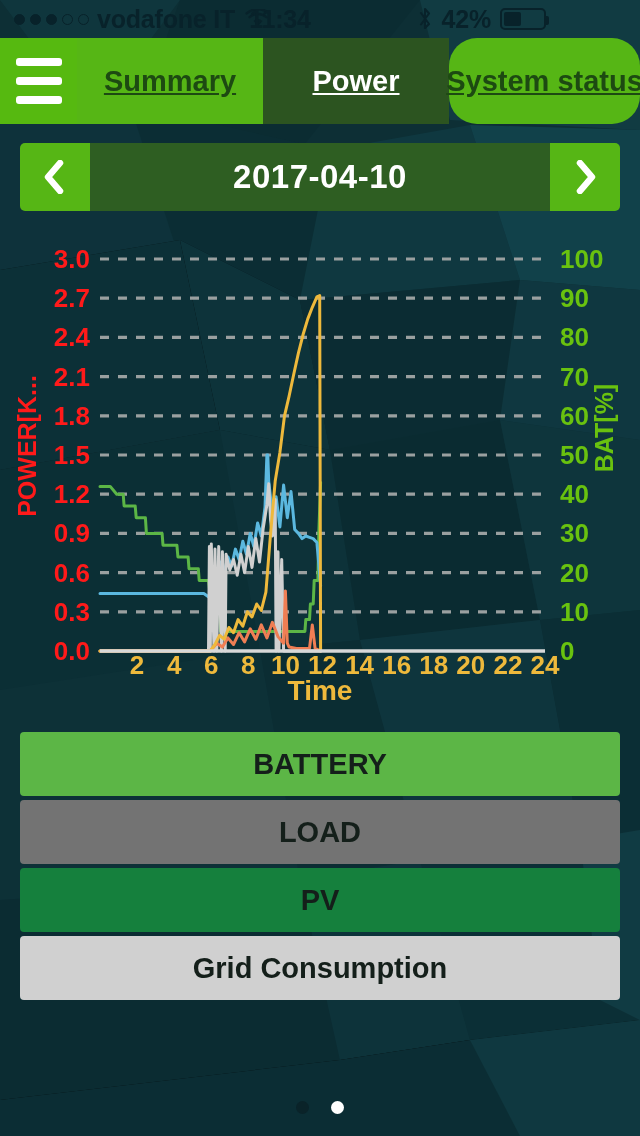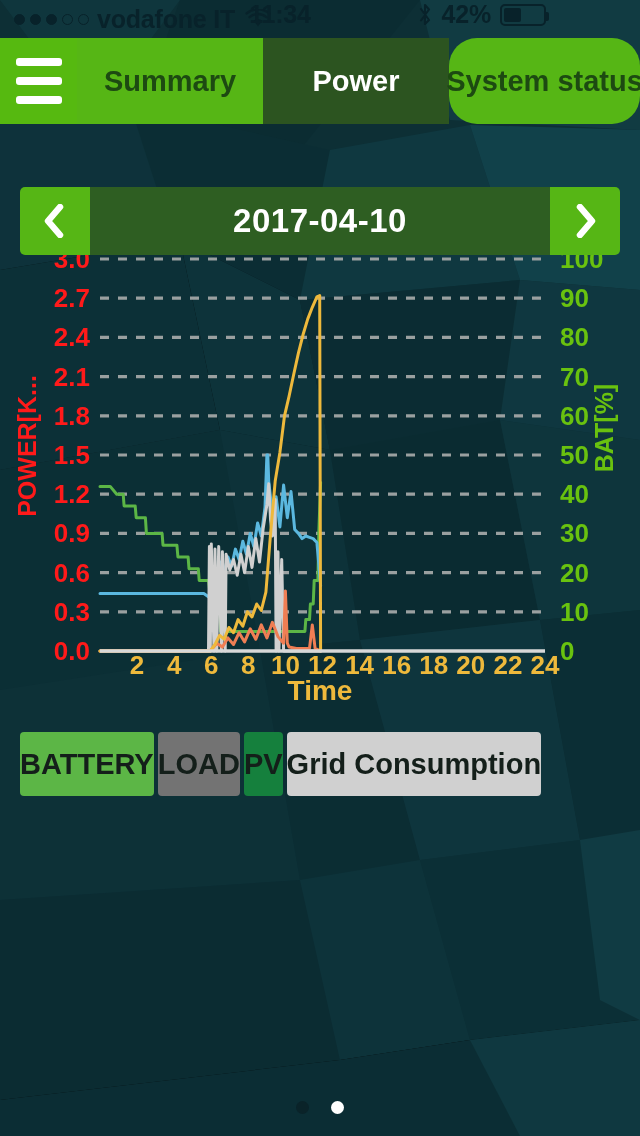--- a/index.html
+++ b/index.html
@@ -19,21 +19,21 @@
   #bg-poly {
     position: absolute; inset: 0;
     width: 640px; height: 1136px;
     z-index: 0;
   }
   
   #statusbar {
     position: absolute; top: 0; left: 0;
     width: 560px; height: 38px;
     z-index: 5;
-    display: flex; 
+    display: flex; align-items: center;
     color: #08222a;
     font-size: 24px; font-weight: bold;
     letter-spacing: -0.2px;
   }
   #sb-left {
     display: flex; align-items: center;
     margin-left: 14px; gap: 8px;
   }
   .sig-dots { display: flex; align-items: center; gap: 5px; }
   .sig-dot {
@@ -87,32 +87,32 @@
   }
   .tab {
     flex: 0 0 auto;
     height: 86px;
     display: flex; align-items: center; justify-content: center;
     font-size: 29px; font-weight: bold;
     background: #56b615;
     color: #1d4a12;
     white-space: nowrap;
     cursor: pointer;
+    text-decoration: underline;
   }
   .tab.active { background: #2c5420; color: #ffffff; }
   #tab-summary { width: 186px; }
   #tab-power   { width: 186px; }
   #tab-system  { width: 191px; border-radius: 28px; }
   
   #datenav {
     position: absolute; top: 143px; left: 20px;
     width: 600px; height: 68px;
     display: flex; border-radius: 5px; overflow: hidden;
     z-index: 5;
-    margin-top: 44px;
   }
   .date-arrow {
     width: 70px; height: 68px;
     background: #56b615;
     display: flex; align-items: center; justify-content: center;
     cursor: pointer;
   }
   #date-label {
     flex: 1; height: 68px;
     background: #2e5e22;
@@ -124,21 +124,21 @@
   #chart-wrap {
     position: absolute; top: 228px; left: 0;
     width: 640px; height: 490px;
     z-index: 4;
   }
   #chart-svg { display: block; }
   
   #legend {
     position: absolute; top: 732px; left: 20px;
     width: 600px;
-    display: flex; flex-direction: row; gap: 4px;
+    display: flex; flex-direction: column; gap: 4px;
     z-index: 5;
   }
   .legend-btn {
     height: 64px; border-radius: 4px;
     display: flex; align-items: center; justify-content: center;
     font-size: 29px; font-weight: bold;
     color: #141f1a;
     cursor: pointer;
     user-select: none;
   }

